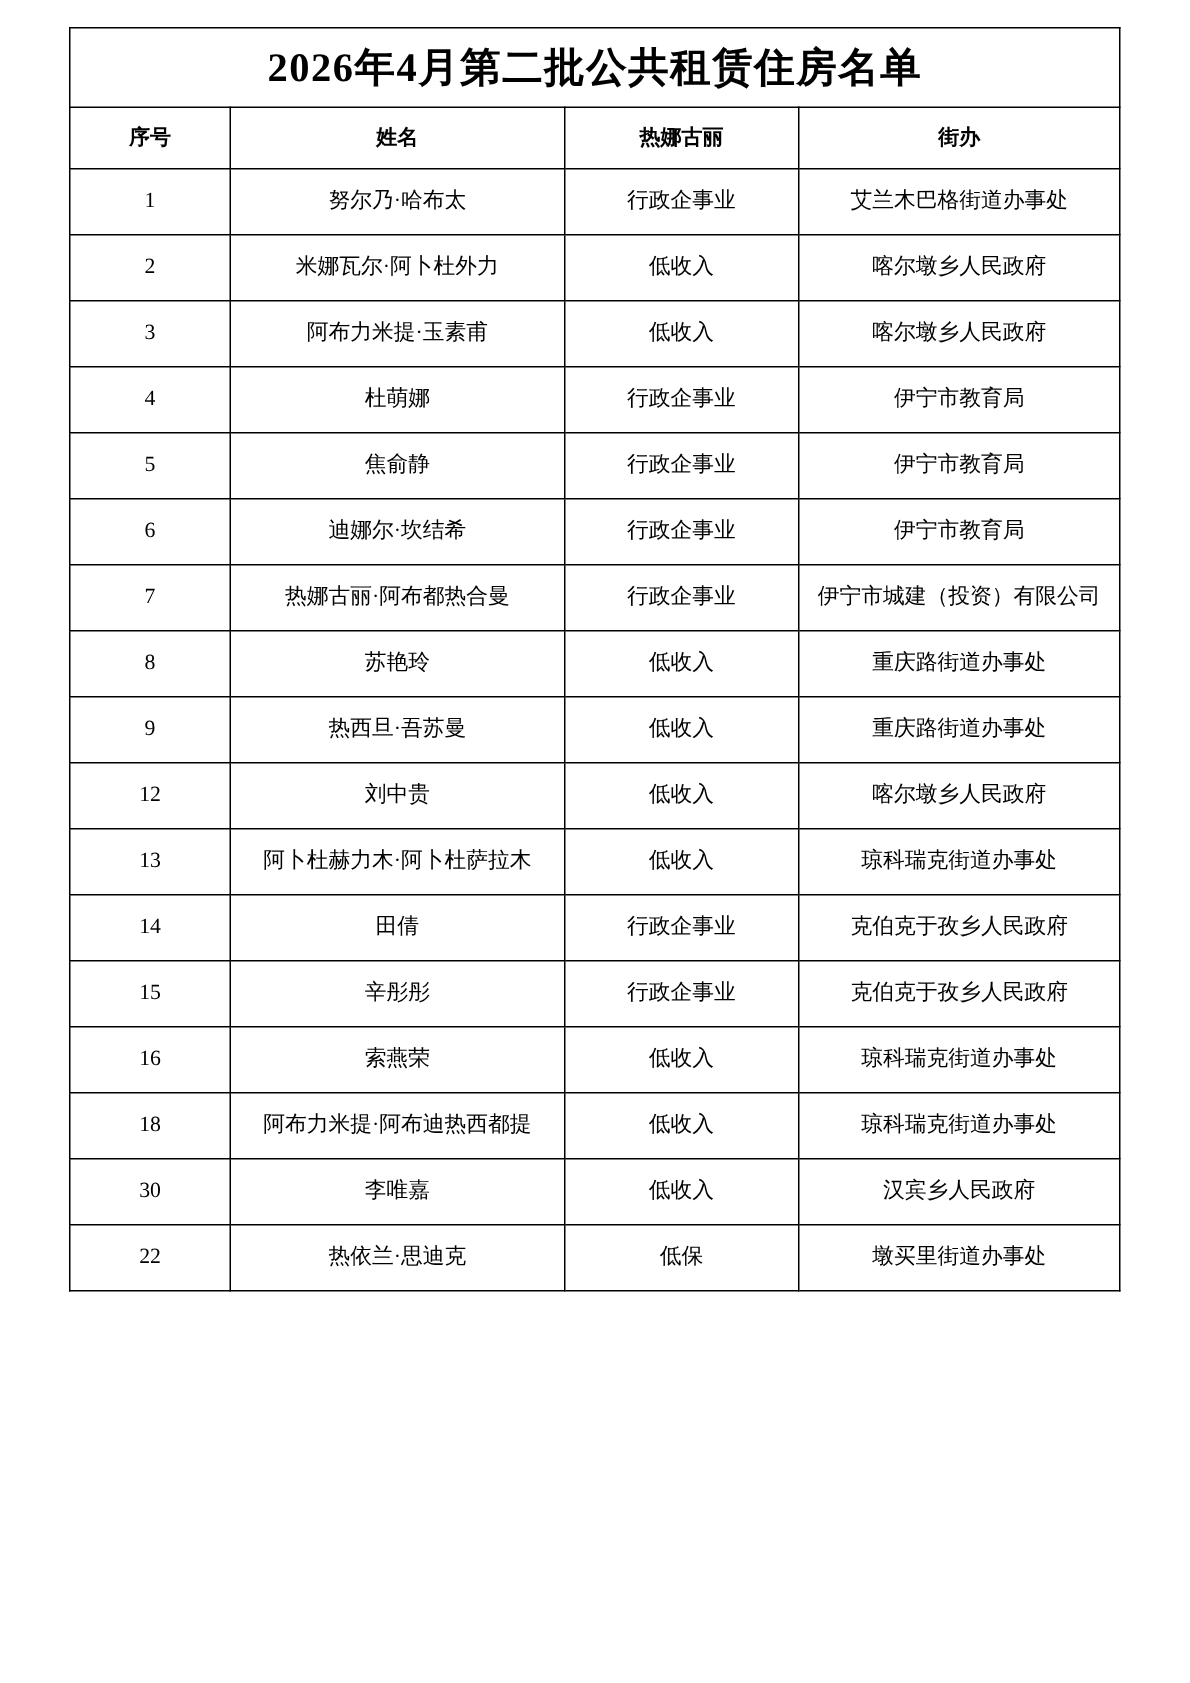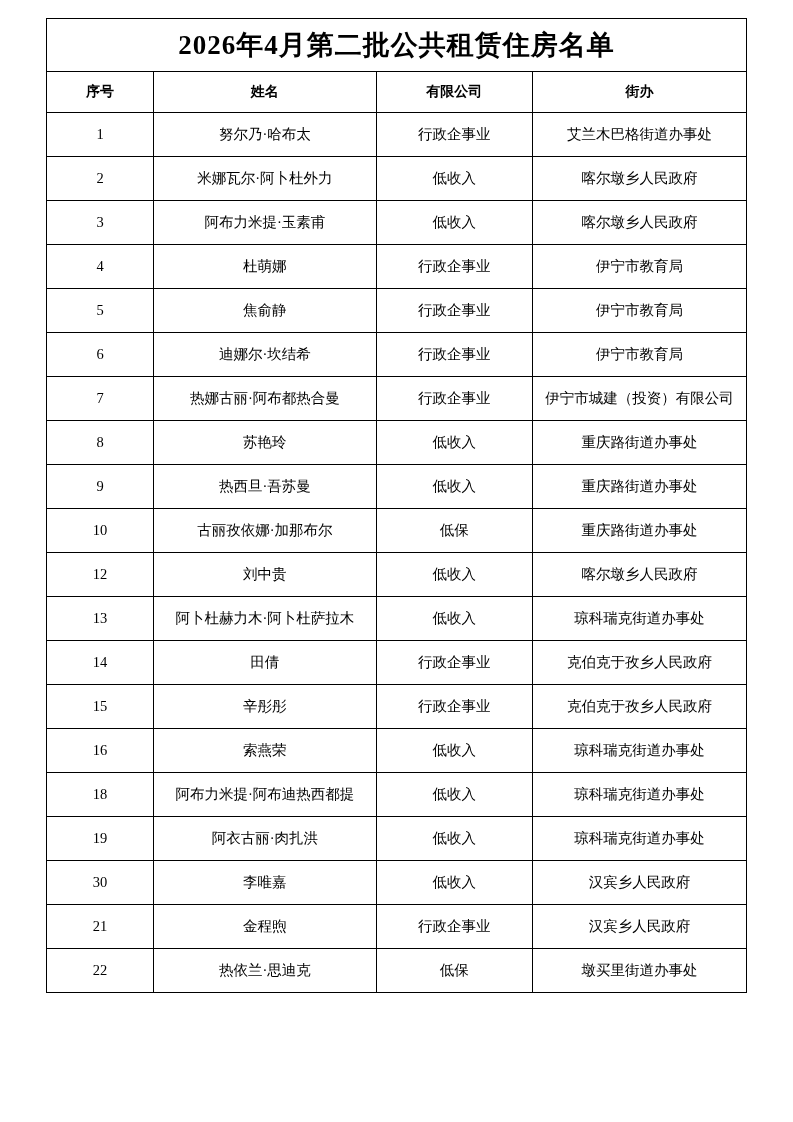--- a/index.html
+++ b/index.html
@@ -65,21 +65,21 @@
       <col class="col-type">
       <col class="col-office">
     </colgroup>
     <tbody>
       <tr>
         <td class="title-cell" colspan="4">2026年4月第二批公共租赁住房名单</td>
       </tr>
       <tr>
         <td class="head-cell">序号</td>
         <td class="head-cell">姓名</td>
-        <td class="head-cell">有限公司</td>
+        <td class="head-cell">热娜古丽</td>
         <td class="head-cell">街办</td>
       </tr>
       <tr>
         <td class="body-cell">1</td>
         <td class="body-cell">努尔乃·哈布太</td>
         <td class="body-cell">行政企事业</td>
         <td class="body-cell">艾兰木巴格街道办事处</td>
       </tr>
       <tr>
         <td class="body-cell">2</td>
@@ -123,26 +123,20 @@
         <td class="body-cell">低收入</td>
         <td class="body-cell">重庆路街道办事处</td>
       </tr>
       <tr>
         <td class="body-cell">9</td>
         <td class="body-cell">热西旦·吾苏曼</td>
         <td class="body-cell">低收入</td>
         <td class="body-cell">重庆路街道办事处</td>
       </tr>
       <tr>
-        <td class="body-cell">10</td>
-        <td class="body-cell">古丽孜依娜·加那布尔</td>
-        <td class="body-cell">低保</td>
-        <td class="body-cell">重庆路街道办事处</td>
-      </tr>
-      <tr>
         <td class="body-cell">12</td>
         <td class="body-cell">刘中贵</td>
         <td class="body-cell">低收入</td>
         <td class="body-cell">喀尔墩乡人民政府</td>
       </tr>
       <tr>
         <td class="body-cell">13</td>
         <td class="body-cell">阿卜杜赫力木·阿卜杜萨拉木</td>
         <td class="body-cell">低收入</td>
         <td class="body-cell">琼科瑞克街道办事处</td>
@@ -165,35 +159,23 @@
         <td class="body-cell">低收入</td>
         <td class="body-cell">琼科瑞克街道办事处</td>
       </tr>
       <tr>
         <td class="body-cell">18</td>
         <td class="body-cell">阿布力米提·阿布迪热西都提</td>
         <td class="body-cell">低收入</td>
         <td class="body-cell">琼科瑞克街道办事处</td>
       </tr>
       <tr>
-        <td class="body-cell">19</td>
-        <td class="body-cell">阿衣古丽·肉扎洪</td>
-        <td class="body-cell">低收入</td>
-        <td class="body-cell">琼科瑞克街道办事处</td>
-      </tr>
-      <tr>
         <td class="body-cell">30</td>
         <td class="body-cell">李唯嘉</td>
         <td class="body-cell">低收入</td>
-        <td class="body-cell">汉宾乡人民政府</td>
-      </tr>
-      <tr>
-        <td class="body-cell">21</td>
-        <td class="body-cell">金程煦</td>
-        <td class="body-cell">行政企事业</td>
         <td class="body-cell">汉宾乡人民政府</td>
       </tr>
       <tr>
         <td class="body-cell">22</td>
         <td class="body-cell">热依兰·思迪克</td>
         <td class="body-cell">低保</td>
         <td class="body-cell">墩买里街道办事处</td>
       </tr>
     </tbody>
   </table>

